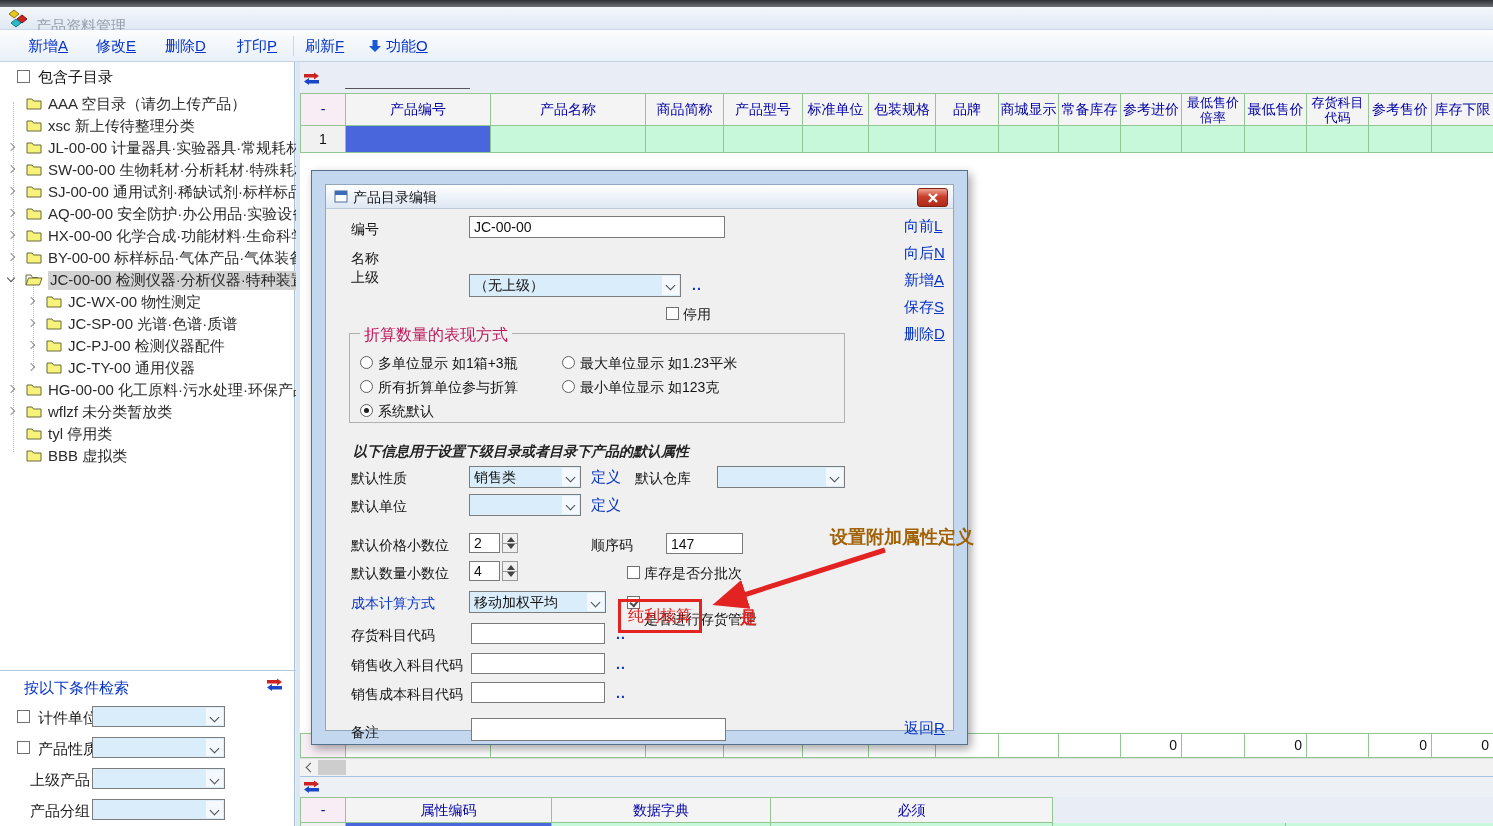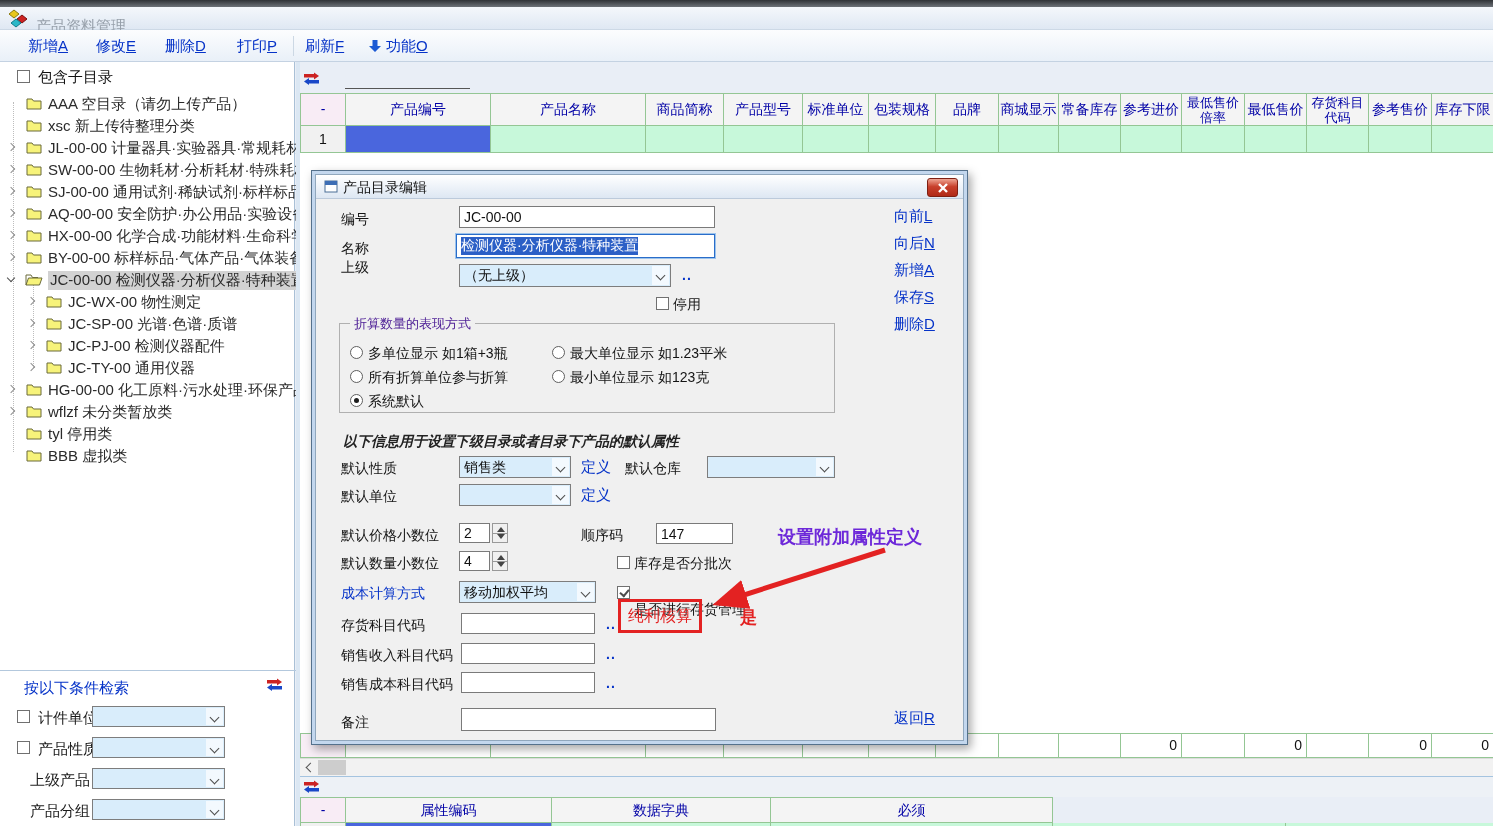--- a/index.html
+++ b/index.html
@@ -68,44 +68,44 @@
   .cell-green{background:#c7f8da}
   .cell-white{background:#fff;color:#111!important;justify-content:flex-end!important;padding-right:4px}
   .cell-markrow{background:#f8eef6}
   
   .hscroll{left:300px;top:758px;width:1193px;height:18px;background:#f2f2f2;border-top:1px solid #dcdcdc}
   .hs-btn{position:absolute;left:0;top:0;width:17px;height:17px;background:#f2f2f2}
   .hs-btn::after{content:"";position:absolute;left:7px;top:5px;width:6px;height:6px;border-left:1.5px solid #555;border-bottom:1.5px solid #555;transform:rotate(45deg)}
   .hs-thumb{position:absolute;left:18px;top:1px;width:28px;height:15px;background:#cdcdcd}
   .gapstrip{left:300px;top:776px;width:1193px;height:21px;background:#edf1f6;border-top:1px solid #a5c4e0}
   
-  .dlg{left:311px;top:170px;width:657px;height:575px;background:#c3d7ee;border:1px solid #55718c;padding:3px;box-shadow:3px 4px 9px rgba(0,0,0,.35);z-index:10}
+  .dlg{left:311px;top:170px;width:657px;height:575px;background:#c3d7ee;border:1px solid #55718c;padding:13px;box-shadow:3px 4px 9px rgba(0,0,0,.35);z-index:10}
   .dlg-inner{position:relative;width:100%;height:100%;background:#f0f0f0;border:1px solid #90a7bd}
   .dlg-title{position:absolute;left:0;top:0;right:0;height:24px;background:linear-gradient(#ffffff,#dde7f3);border-bottom:1px solid #bccadb}
   .dlg-title .txt{position:absolute;left:27px;top:4px;font-size:14px;color:#111}
   .dlg-close{position:absolute;right:5px;top:3px;width:31px;height:19px;background:linear-gradient(#efa593,#c8402c 45%,#b02a18);border:1px solid #7e2013;border-radius:3px;display:flex;align-items:center;justify-content:center}
   .dlabel{position:absolute;font-size:14px;color:#141414;white-space:nowrap}
   .tin{position:absolute;background:#fff;border:1px solid #7a7a7a;font-size:14px;display:flex;align-items:center;padding:0 4px;white-space:nowrap}
   .tin.focus{border:1px solid #2a6dc9;box-shadow:0 0 0 1px #9cc3ec}
   .tin .sel{background:#2b5fc6;color:#fff}
   .dots{position:absolute;color:#0633c8;font-size:14px;font-weight:bold;letter-spacing:1px}
   .dlink{position:absolute;color:#0633c8;font-size:15px;white-space:nowrap}
   .gbox{position:absolute;border:1px solid #b0b0b0}
-  .gbox .legend{position:absolute;left:10px;top:-9px;background:#f0f0f0;padding:0 4px;font-size:13px;color:#4c1d95}
+  .gbox .legend{position:absolute;left:10px;top:-9px;background:#f0f0f0;padding:0 4px;font-size:16px;color:#be185d}
   .radio{position:absolute;width:13px;height:13px;border:1px solid #5f5f5f;border-radius:50%;background:#fff}
   .radio.on::after{content:"";position:absolute;left:3px;top:3px;width:5px;height:5px;border-radius:50%;background:#1d1d1d}
   .rlabel{position:absolute;font-size:14px;color:#141414;white-space:nowrap}
   .note{position:absolute;font-family:"Liberation Serif",serif;font-style:italic;font-weight:bold;font-size:14px;color:#222;white-space:nowrap}
   .spinbtns{position:absolute;width:16px;height:20px;border:1px solid #999;background:#f0f0f0}
   .spinbtns::before{content:"";position:absolute;left:4px;top:3px;border-left:4px solid transparent;border-right:4px solid transparent;border-bottom:5px solid #444}
   .spinbtns::after{content:"";position:absolute;left:4px;bottom:3px;border-left:4px solid transparent;border-right:4px solid transparent;border-top:5px solid #444}
   .spinbtns i{position:absolute;left:0;right:0;top:9px;height:1px;background:#999}
   
   .anno{z-index:30}
-  .anno-text{left:778px;top:525px;font-size:18px;font-weight:bold;color:#6d28d9;white-space:nowrap}
+  .anno-text{left:830px;top:525px;font-size:18px;font-weight:bold;color:#a16207;white-space:nowrap}
   .anno-box{left:618px;top:599px;width:84px;height:34px;border:3px solid #e32222;display:flex;align-items:center;justify-content:center;font-size:16px;color:#e32222;white-space:nowrap}
   .anno-val{left:740px;top:606px;font-size:17px;color:#e32222;font-weight:bold}
   .locline{position:absolute;width:125px;height:1px;background:#555}
 </style>
 </head>
 <body>
 
 <div class="abs win-topedge"></div>
 <div class="abs win-titlebar">
   <svg class="abs" style="left:8px;top:2px" width="22" height="19">
@@ -391,23 +391,20 @@
           </svg>
         </span>
     </div>
 
     <span class="dlabel" style="left:25px;top:36px">编号</span>
     <div class="tin" style="left:143px;top:31px;width:256px;height:22px">
         <span>JC-00-00</span>
       </div>
 
     <span class="dlabel" style="left:25px;top:65px">名称</span>
-    <div class="tin focus" style="left:140px;top:59px;width:259px;height:24px">
-        <span class="sel">检测仪器·分析仪器·特种装置</span>
-      </div>
 
     <span class="dlabel" style="left:25px;top:84px">上级</span>
     <div class="combo" style="left:143px;top:89px;width:212px;height:23px">
         <span class="cv">（无上级）</span>
         <span class="arr"></span>
       </div>
     <span class="dots" style="left:366px;top:92px">..</span>
 
     <span class="cb" style="left:340px;top:122px"></span>
     <span class="dlabel" style="left:357px;top:121px">停用</span>

